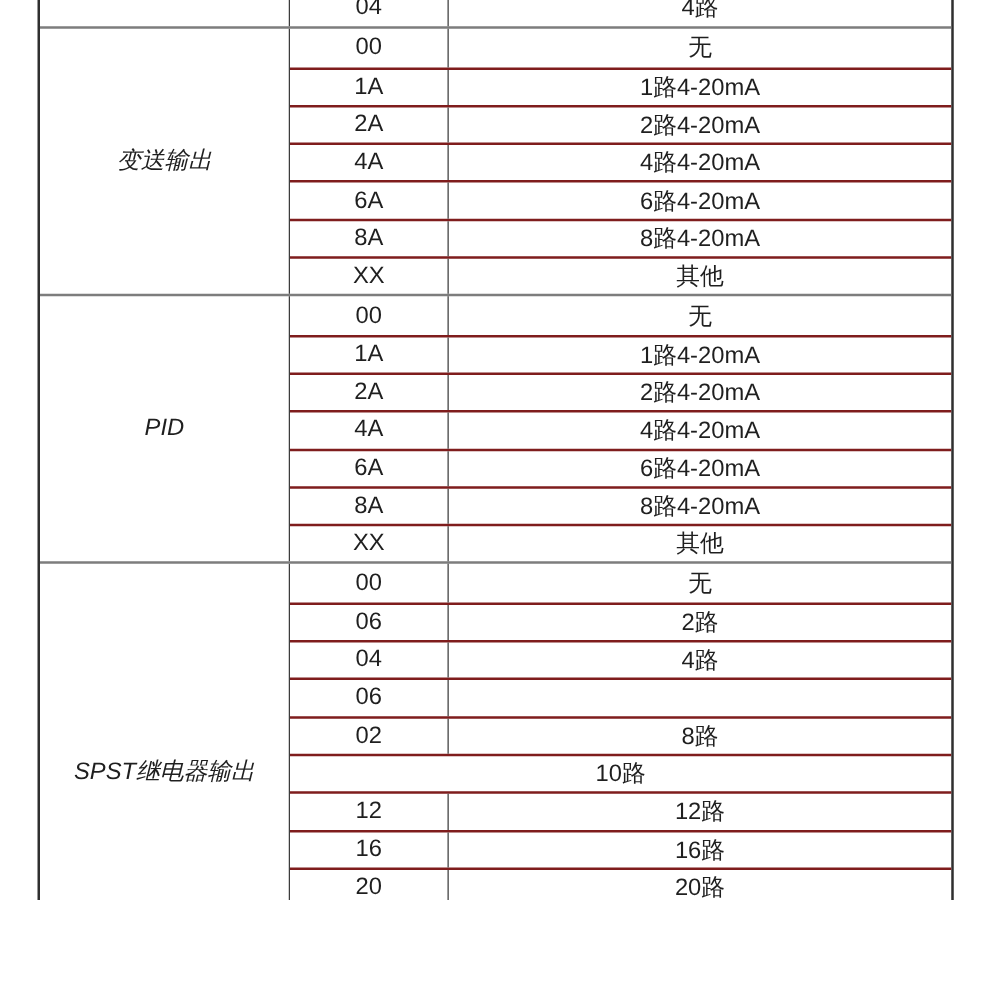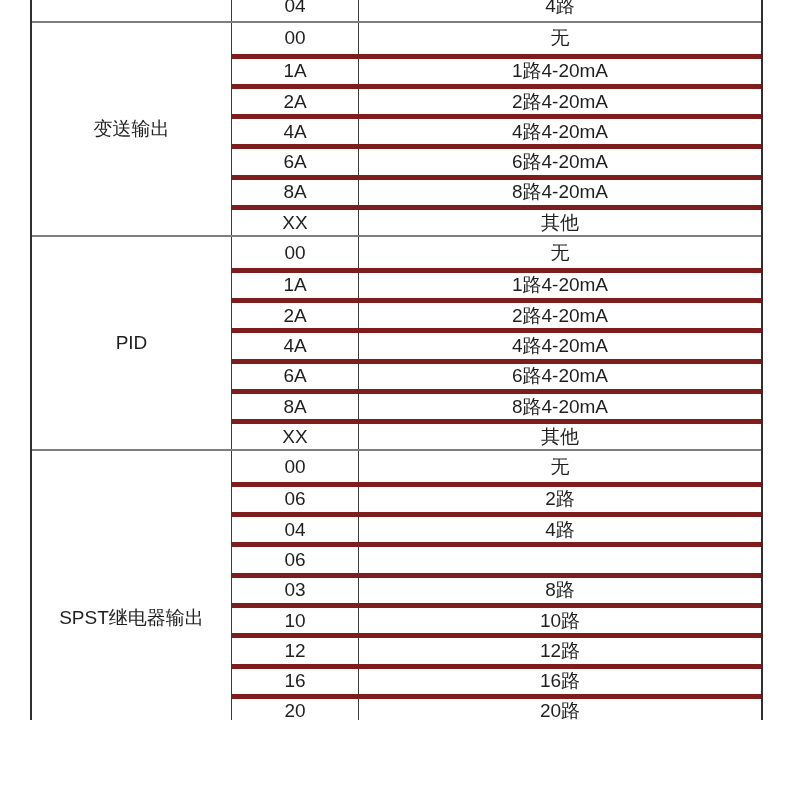--- a/index.html
+++ b/index.html
@@ -10,24 +10,24 @@
   .tbl{
     position:absolute;left:30px;top:-9px;width:733px;box-sizing:border-box;
     border-left:2px solid #2f2f2f;border-right:2px solid #2f2f2f;
     background:#ffffff;
   }
   .group{display:flex;align-items:stretch;border-top:2px solid #7d7d7d;}
   .group.partial-top{border-top:none;}
   .glabel{
     flex:0 0 199px;width:199px;border-right:1px solid #3c3c3c;
     display:flex;align-items:center;justify-content:center;
-    font-size:19px;color:#1f1f1f;text-align:center;line-height:1.1;
+    font-size:19px;color:#1f1f1f;text-align:center;line-height:1.1;font-style:italic;
   }
   .rows{flex:1;min-width:0;}
-  .row{display:flex;height:30.3px;box-sizing:border-box;border-top:5px solid #7f1d1d;}
+  .row{display:flex;height:30.3px;box-sizing:border-box;border-top:2px solid #7f1d1d;}
   .row:first-child{border-top:none;}
   .cell-code{
     flex:0 0 126px;width:126px;border-right:1px solid #3c3c3c;
     display:flex;align-items:center;justify-content:center;
     font-size:19px;color:#1f1f1f;
   }
   .cell-desc{
     flex:1;display:flex;align-items:center;justify-content:center;
     font-size:19px;color:#1f1f1f;
   }
@@ -124,25 +124,24 @@
             <div class="cell-desc">2路</div>
           </div>
           <div class="row">
             <div class="cell-code">04</div>
             <div class="cell-desc">4路</div>
           </div>
           <div class="row">
             <div class="cell-code">06</div>
           </div>
           <div class="row">
-            <div class="cell-code">03</div>
+            <div class="cell-code">02</div>
             <div class="cell-desc">8路</div>
           </div>
           <div class="row">
-            <div class="cell-code">10</div>
             <div class="cell-desc">10路</div>
           </div>
           <div class="row">
             <div class="cell-code">12</div>
             <div class="cell-desc">12路</div>
           </div>
           <div class="row">
             <div class="cell-code">16</div>
             <div class="cell-desc">16路</div>
           </div>

